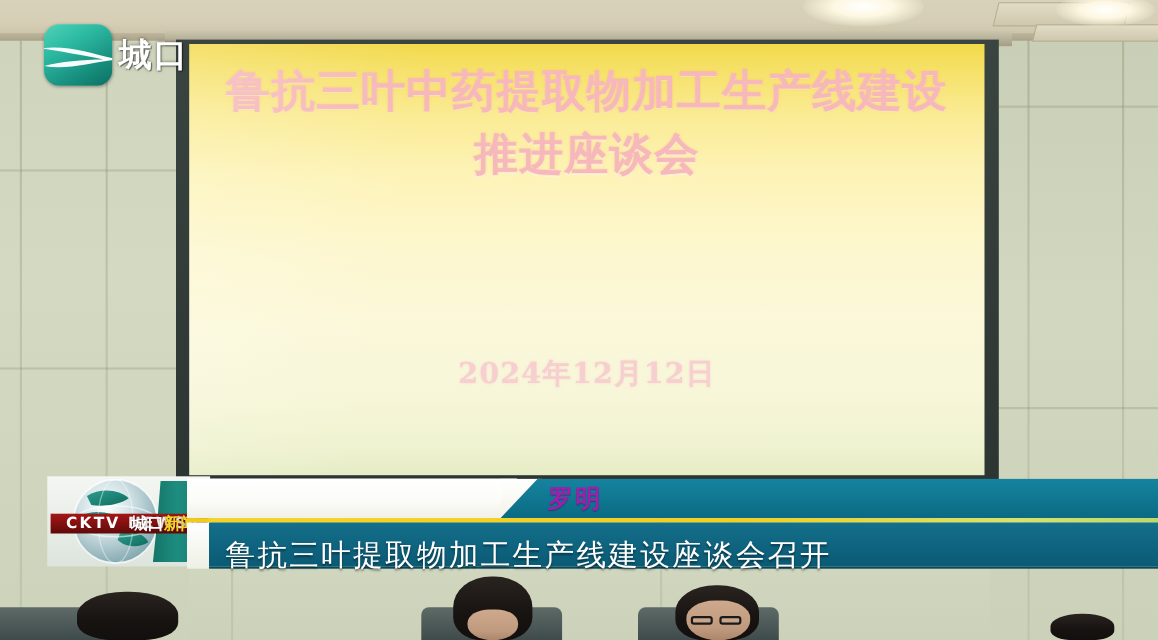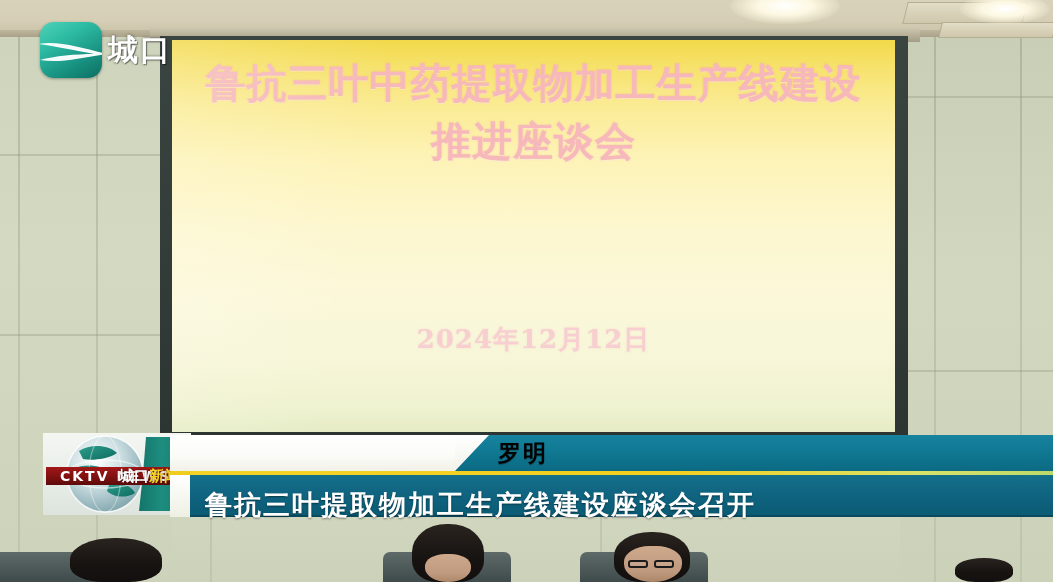--- a/index.html
+++ b/index.html
@@ -172,21 +172,21 @@
 
   
   .reporter-band {
     position:absolute; left:455px; top:10px; width:598px; height:36px;
     background:linear-gradient(180deg,#17839f 0%,#0f7690 55%,#0c6a83 100%);
     clip-path:polygon(34px 0, 100% 0, 100% 100%, 0 100%);
   }
   .reporter-name {
     position:absolute; left:498px; top:12px; height:32px;
     display:flex; align-items:center;
-    font-size:23px; font-weight:700; color:#000000;
+    font-size:23px; font-weight:700; color:#a21caf;
     letter-spacing:2px;
     text-shadow:0 1px 1px rgba(0,0,0,.3);
     font-family:"DejaVu Sans","Liberation Sans",sans-serif;
   }
 
   
   .yellow-rule {
     position:absolute; left:190px; top:46px; width:863px; height:4px;
     background:linear-gradient(90deg,#f5d324 0%,#f3cf1e 55%,#d8e36a 85%,#bcd96a 100%);
   }
@@ -201,21 +201,21 @@
     background:linear-gradient(180deg,#15708a 0%,#0f6480 50%,#0b5b74 100%);
     border-bottom:2px solid #0a4a5e;
   }
   .headline-bar-left {
     position:absolute; left:170px; top:50px; width:22px; height:42px;
     background:linear-gradient(180deg,#ffffff,#eef0e4);
   }
   .headline-text {
     position:absolute; left:205px; top:50px; height:60px;
     display:flex; align-items:center;
-    font-size:27px; font-weight:700; color:#ffffff;
+    font-size:27px; font-weight:400; color:#ffffff;
     letter-spacing:2px;
     text-shadow:0 1px 2px rgba(0,0,0,.45);
     font-family:"DejaVu Sans","Liberation Sans",sans-serif;
   }
 
   
   .globe-box {
     position:absolute; left:43px; top:8px; width:148px; height:82px;
     background:linear-gradient(180deg,#f4f6f2 0%,#e9eee9 50%,#dde4dd 100%);
     overflow:hidden;

